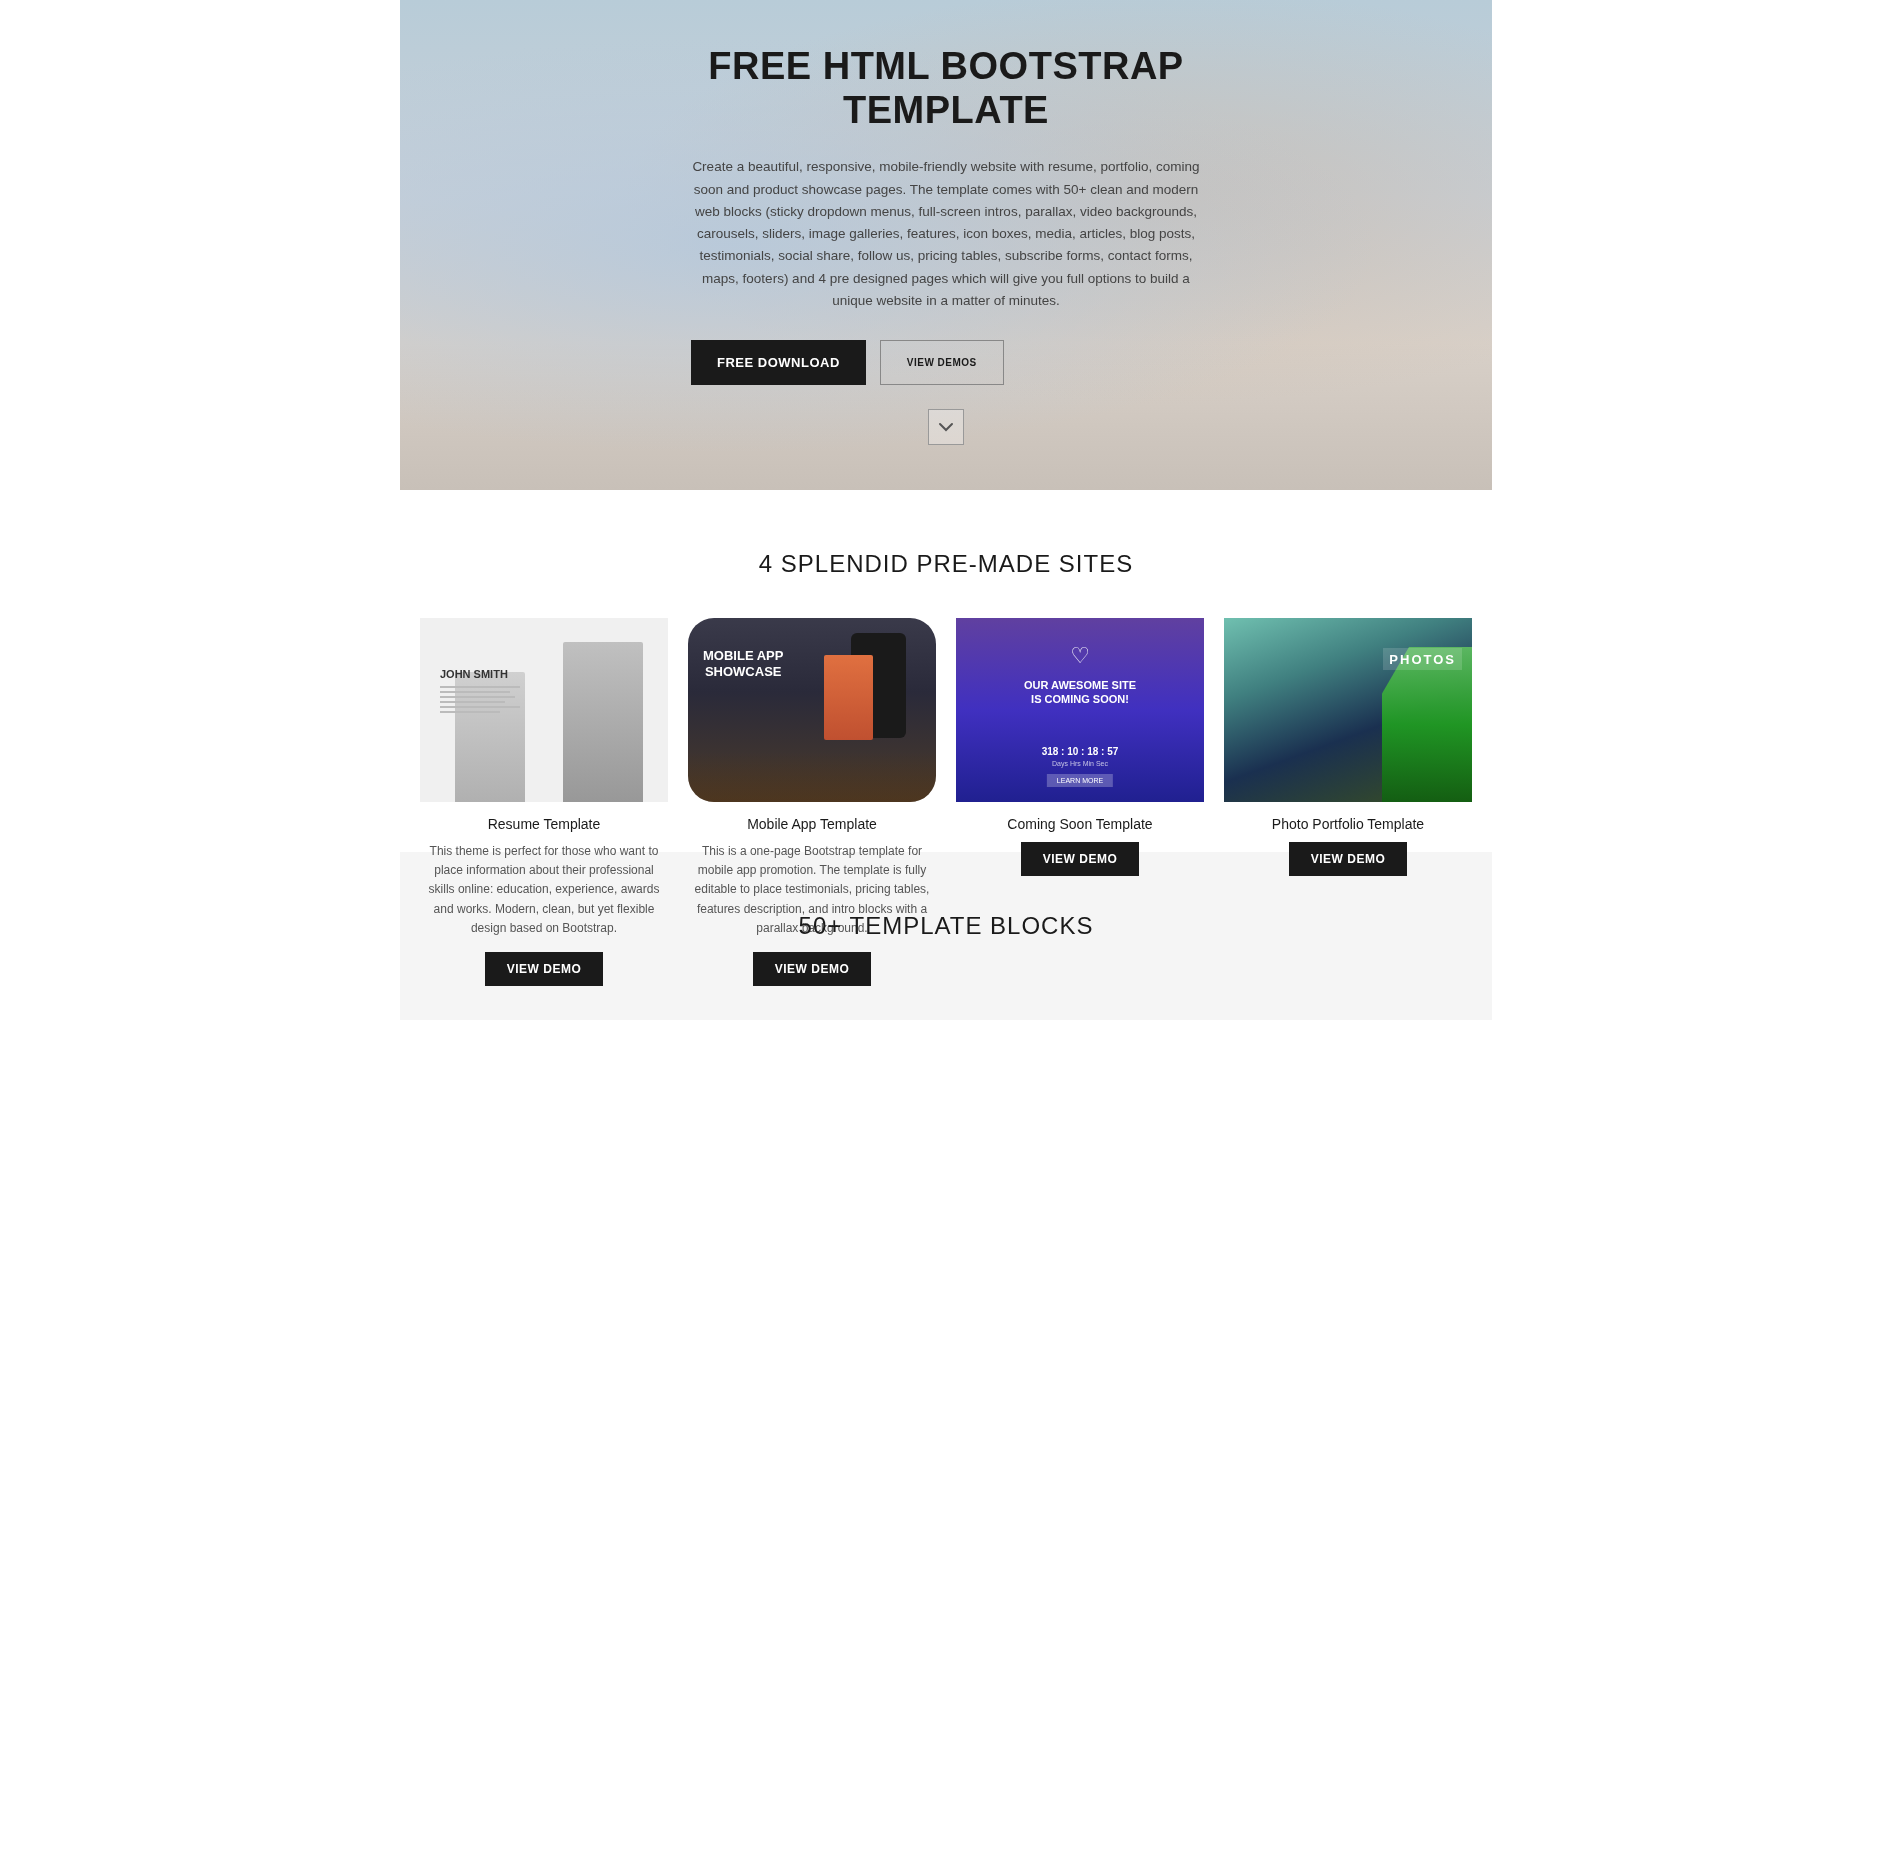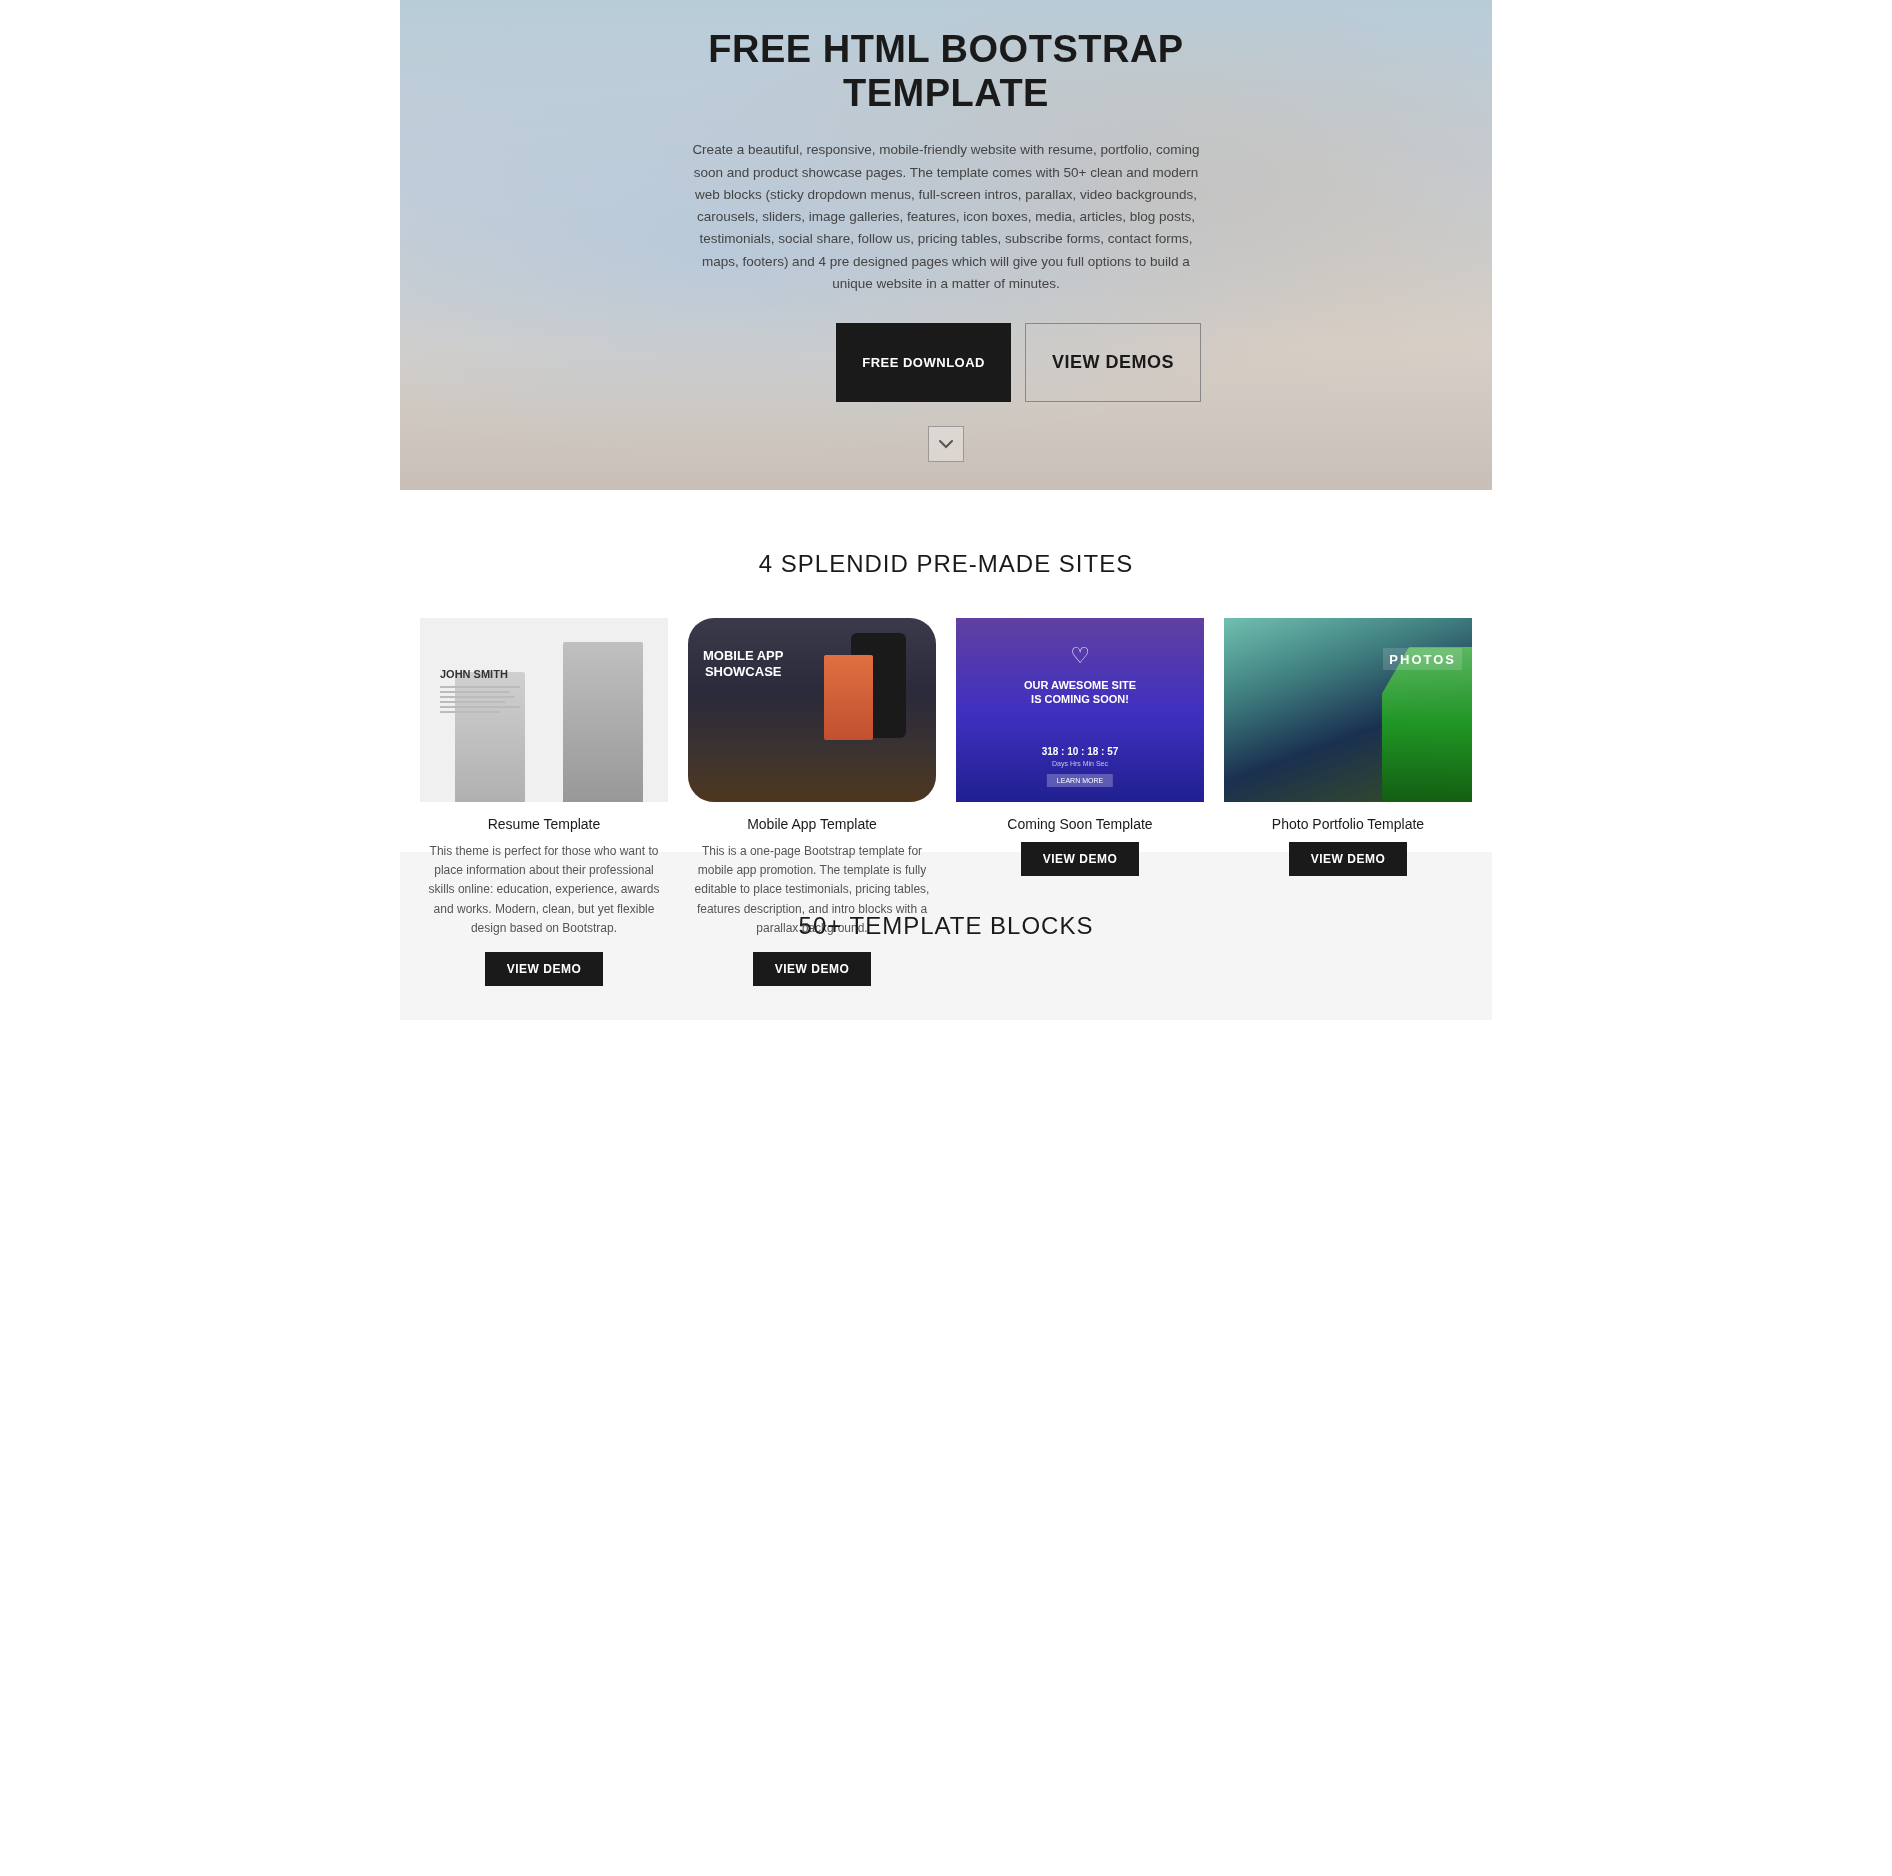--- a/index.html
+++ b/index.html
@@ -44,39 +44,39 @@
     .hero-desc {
       font-size: 13.5px;
       color: #444;
       line-height: 1.65;
       margin-bottom: 28px;
       margin-top: 24px;
     }
     .hero-buttons {
       display: flex;
       gap: 14px;
-      justify-content: flex-end;
+      justify-content: flex-start;
       margin-bottom: 24px;
     }
     .btn-primary {
       background: #1a1a1a;
       color: #fff;
       border: none;
       padding: 12px 26px;
       font-size: 13px;
       font-weight: 700;
       letter-spacing: 0.5px;
       cursor: pointer;
     }
     .btn-outline {
       background: transparent;
       color: #1a1a1a;
       border: 1.5px solid #888;
-      padding: 28px 26px;
-      font-size: 18px;
+      padding: 16px 26px;
+      font-size: 10px;
       font-weight: 600;
       letter-spacing: 0.5px;
       cursor: pointer;
     }
     .scroll-down {
       display: flex;
       align-items: center;
       justify-content: center;
       width: 36px;
       height: 36px;

